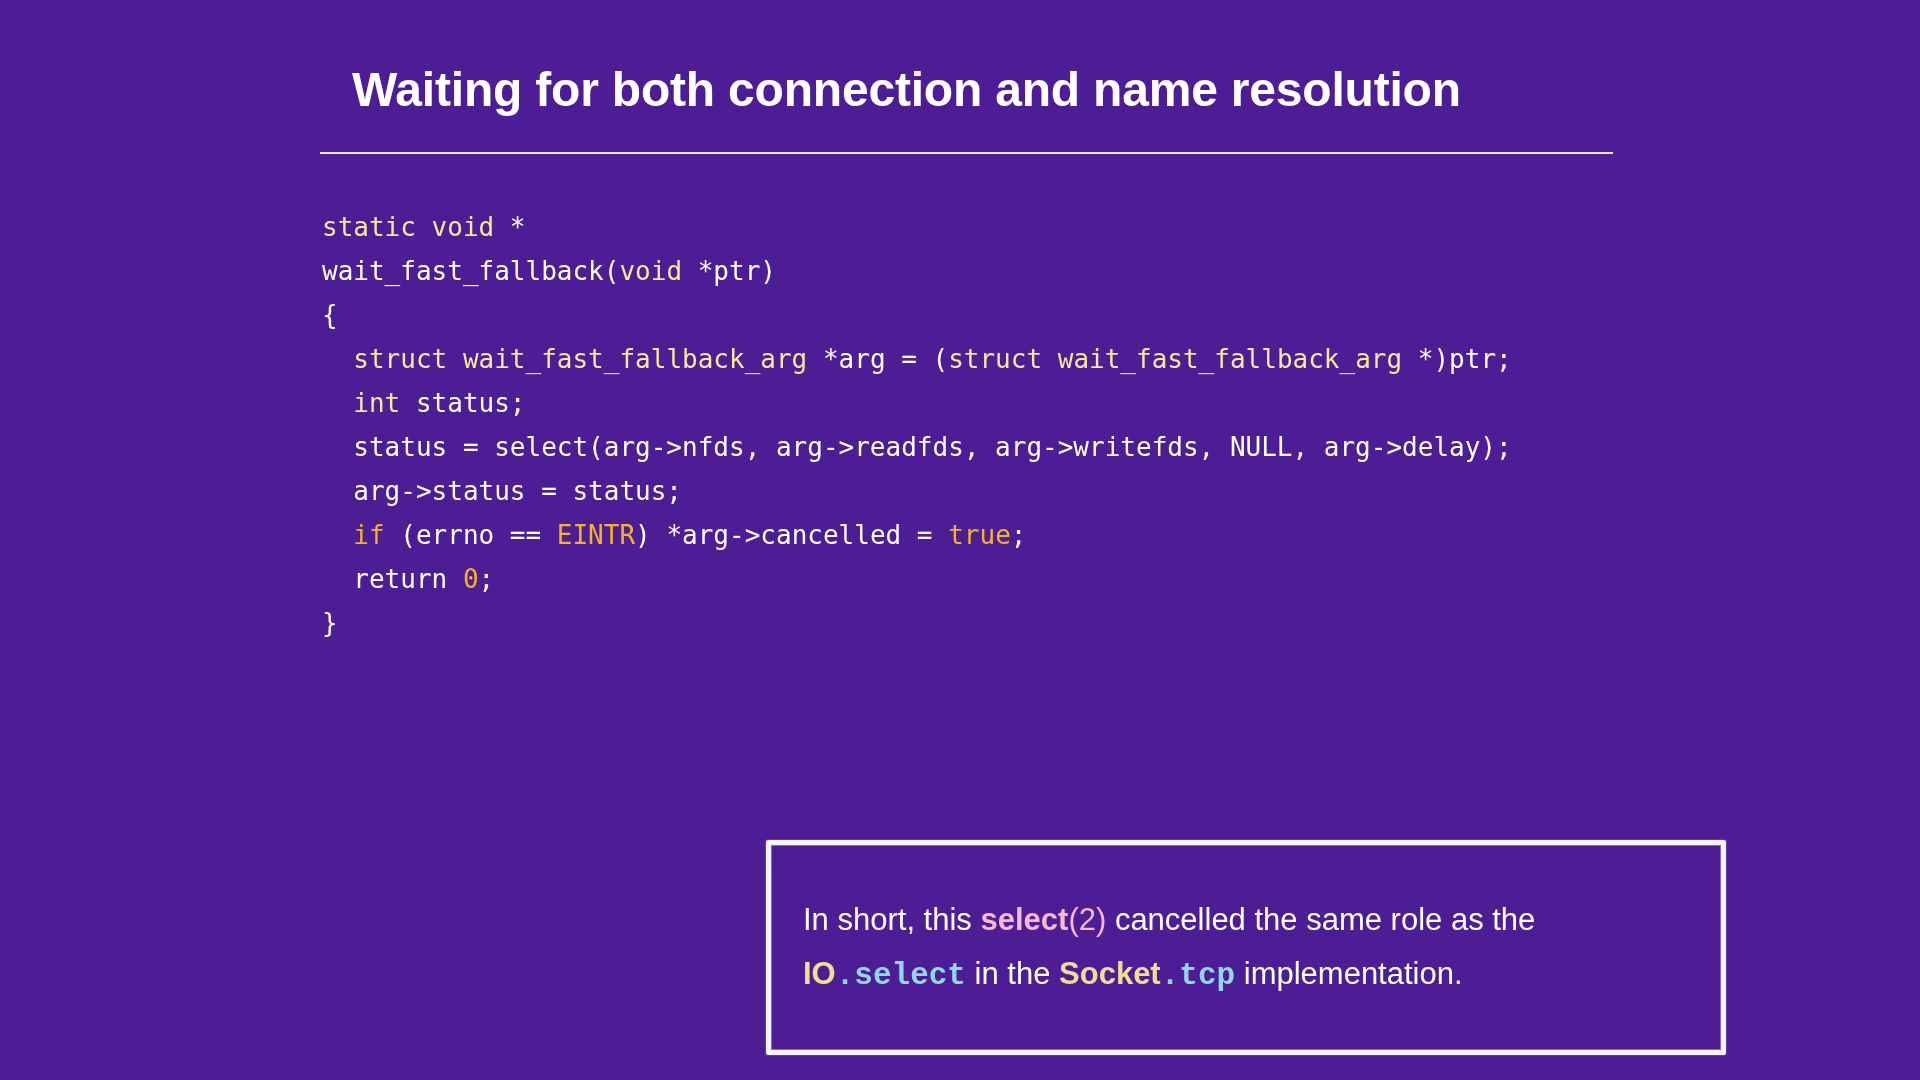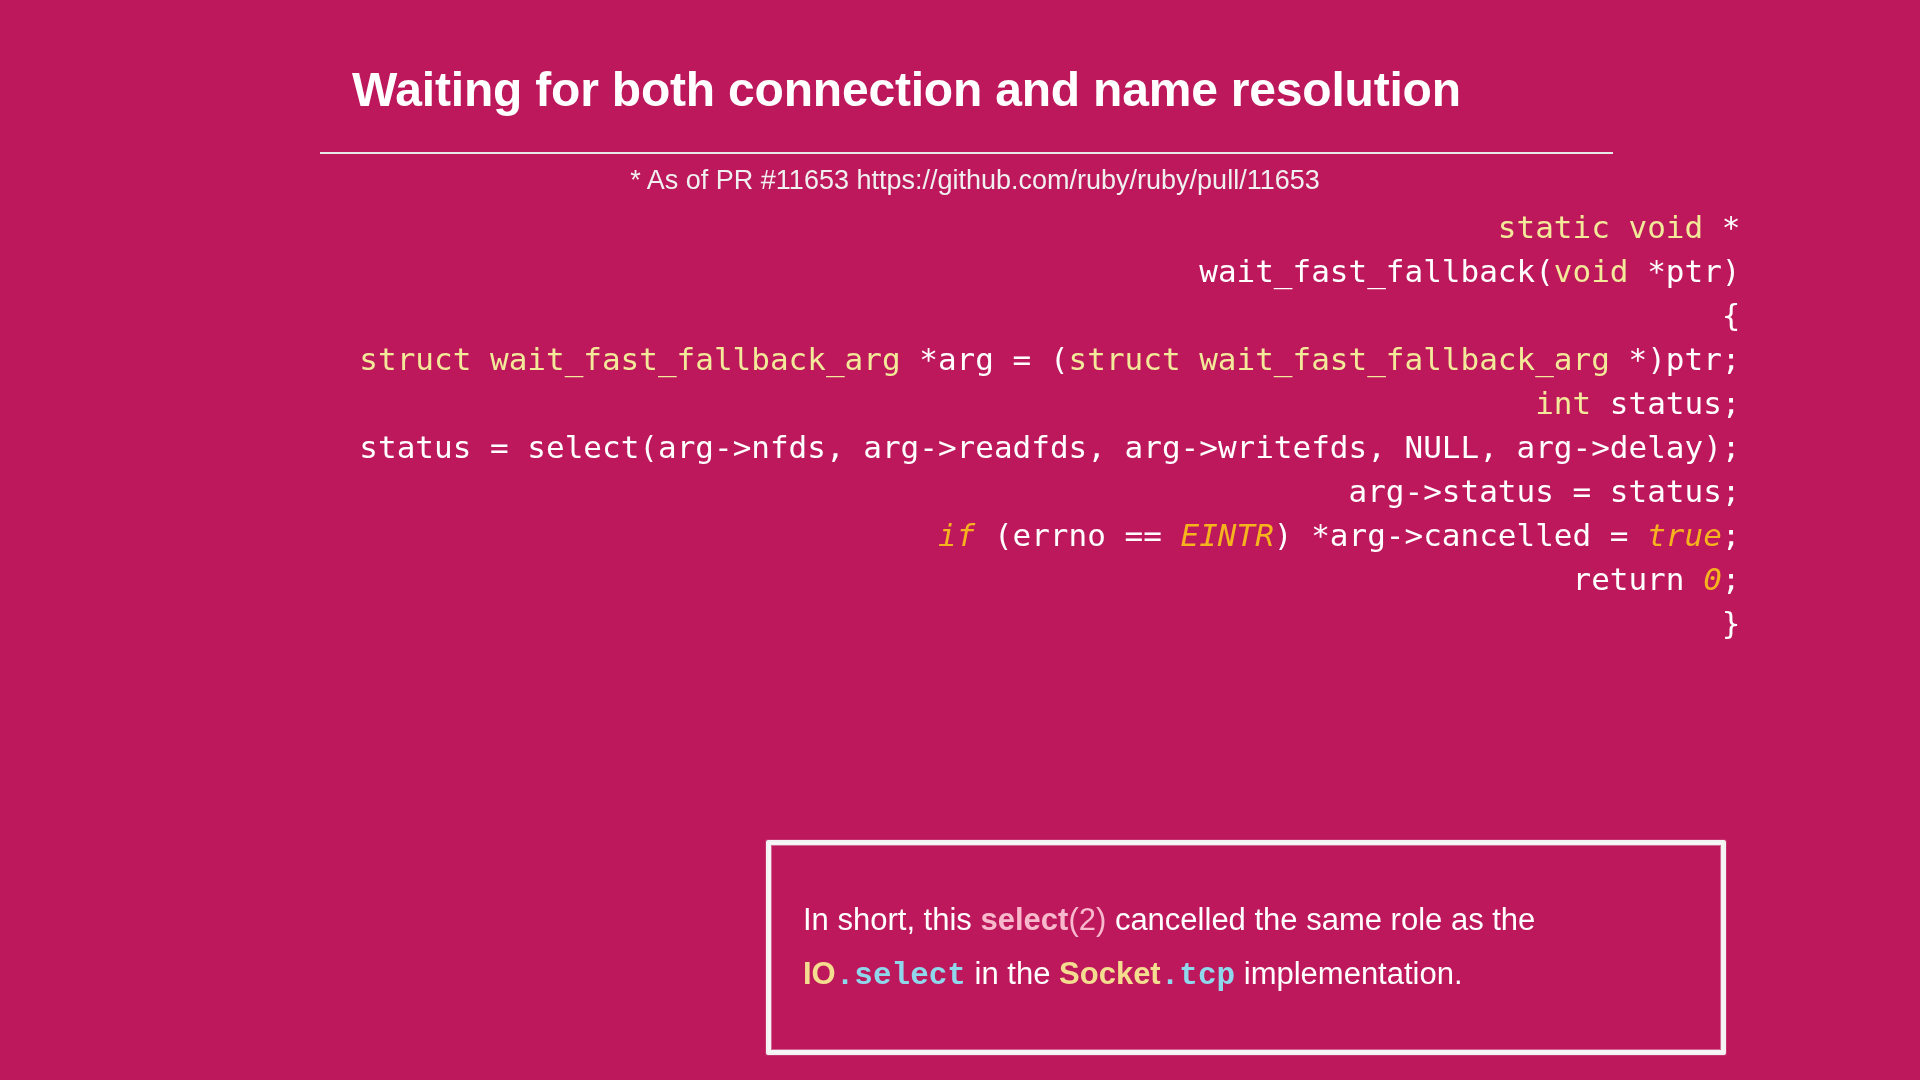--- a/index.html
+++ b/index.html
@@ -5,21 +5,21 @@
   * { margin:0; padding:0; box-sizing:border-box; }
   html, body {
     width:1920px; height:1080px;
     background:#444444;
     font-family:"Liberation Sans", sans-serif;
     overflow:hidden;
   }
   .slide {
     position:relative;
     width:1920px; height:1080px;
-    background:#be185d;
+    background:#4c1d95;
   }
 
   
   .title {
     position:absolute;
     left:352px; top:62px;
     width:1290px;
     font-size:48px;
     font-weight:bold;
     color:#ffffff;
@@ -42,30 +42,29 @@
     font-size:27px;
     color:#f0f0f0;
     white-space:nowrap;
   }
 
   
   .code {
     position:absolute;
     left:322px; top:205px;
     font-family:"DejaVu Sans Mono", monospace;
-    font-size:31px;
+    font-size:26px;
     line-height:44px;
     color:#ffffff;
     white-space:pre;
     letter-spacing:0px;
-    text-align:right;
   }
   .code .ln { display:block; height:44px; }
   .kw-type  { color:#f2e999; }   
-  .kw-ctrl  { color:#f5b41d;font-style:italic; }   
+  .kw-ctrl  { color:#f5b41d; }   
   .plain    { color:#ffffff; }
 
   
   .callout {
     position:absolute;
     left:766px; top:840px;
     width:960px; height:215px;
     border:5px solid #f2f2f2;
     border-radius:2px;
     
@@ -96,21 +95,20 @@
 </style>
 </head>
 <body>
 
 <div class="slide">
 
   <div class="title">Waiting for both connection and name resolution</div>
 
   <div class="title-rule"></div>
 
-  <div class="pr-note">* As of PR #11653 https://github.com/ruby/ruby/pull/11653</div>
 
   <div class="code"><span class="ln"><span class="kw-type">static void </span><span class="plain">*</span></span><span class="ln"><span class="plain">wait_fast_fallback(</span><span class="kw-type">void</span><span class="plain"> *ptr)</span></span><span class="ln"><span class="plain">{</span></span><span class="ln"><span class="plain">  </span><span class="kw-type">struct wait_fast_fallback_arg</span><span class="plain"> *arg = (</span><span class="kw-type">struct wait_fast_fallback_arg</span><span class="plain"> *)ptr;</span></span><span class="ln"><span class="plain">  </span><span class="kw-type">int</span><span class="plain"> status;</span></span><span class="ln"><span class="plain">  status = select(arg-&gt;nfds, arg-&gt;readfds, arg-&gt;writefds, NULL, arg-&gt;delay);</span></span><span class="ln"><span class="plain">  arg-&gt;status = status;</span></span><span class="ln"><span class="plain">  </span><span class="kw-ctrl">if</span><span class="plain"> (errno == </span><span class="kw-ctrl">EINTR</span><span class="plain">) *arg-&gt;cancelled = </span><span class="kw-ctrl">true</span><span class="plain">;</span></span><span class="ln"><span class="plain">  return </span><span class="kw-ctrl">0</span><span class="plain">;</span></span><span class="ln"><span class="plain">}</span></span></div>
 
   <div class="callout">
     <div class="callout-inner">
         <div><span class="c-white">In short, this </span><span class="c-select">select</span><span class="c-paren">(2)</span><span class="c-white"> cancelled the same role as the</span></div>
         <div><span class="c-yellow">IO</span><span class="c-blue">.select</span><span class="c-white"> in the </span><span class="c-yellow">Socket</span><span class="c-blue">.tcp</span><span class="c-white"> implementation.</span></div>
       </div>
   </div>
 

